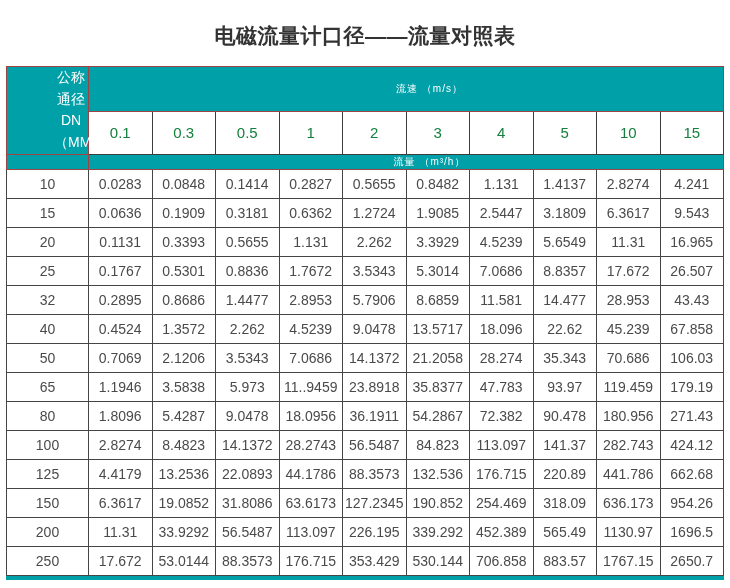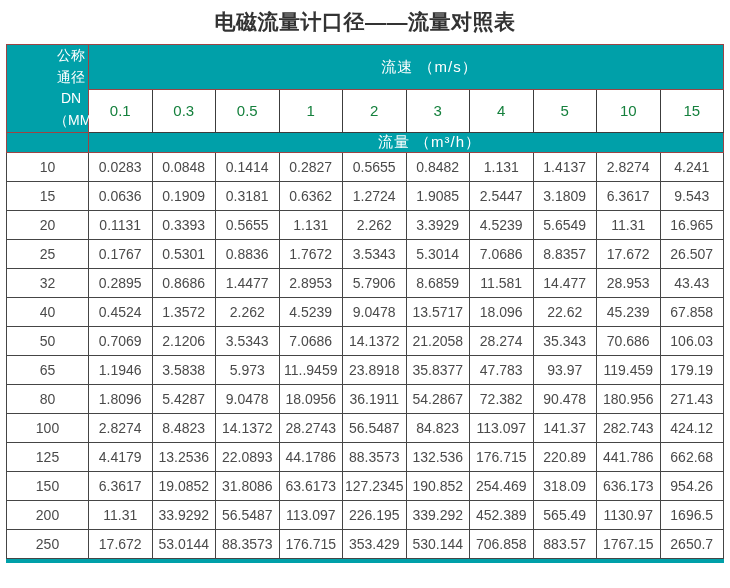--- a/index.html
+++ b/index.html
@@ -11,40 +11,40 @@
   }
   *{box-sizing:border-box;}
   html,body{margin:0;padding:0;}
   body{
     width:730px;height:588px;background:#ffffff;overflow:hidden;
     font-family:"Liberation Sans","DejaVu Sans",sans-serif;
   }
   .page{width:730px;height:588px;}
   .title{
     text-align:center;font-size:21px;font-weight:bold;color:var(--text-dark);
-    padding-top:6px;margin:2px;letter-spacing:0.5px;
+    padding-top:6px;margin:16px;letter-spacing:0.5px;
   }
   .subtitle{
     text-align:center;font-size:16px;color:#3d3d3d;margin:8px 0 0 0;
   }
   .table-wrap{width:718px;margin:8px auto 0 auto;}
   table{
     width:100%;border-collapse:collapse;table-layout:fixed;
     border:1px solid #9a9a9a;
   }
   col.dn-col{width:82px;}
   th,td{text-align:center;vertical-align:middle;padding:0;}
   th{font-weight:normal;}
   .teal{
     background:var(--teal);color:#ffffff;
     border:1px solid var(--grid-red);
     padding-left:47px;
   }
   th.corner{font-size:14px;line-height:1.55;}
-  th.band{font-size:15px;letter-spacing:1px;}
+  th.band{font-size:10px;letter-spacing:1px;}
   tr.band1 th{height:35px;}
   tr.band3 th{height:15px;}
   th.vel{
     height:33px;background:#ffffff;color:#15803d;font-size:15px;
     border:1px solid #3c3c3c;
   }
   tbody td{
     height:29px;font-size:14px;color:var(--text-data);
     border:1px solid var(--grid-dark);background:#ffffff;
     white-space:nowrap;overflow:hidden;

